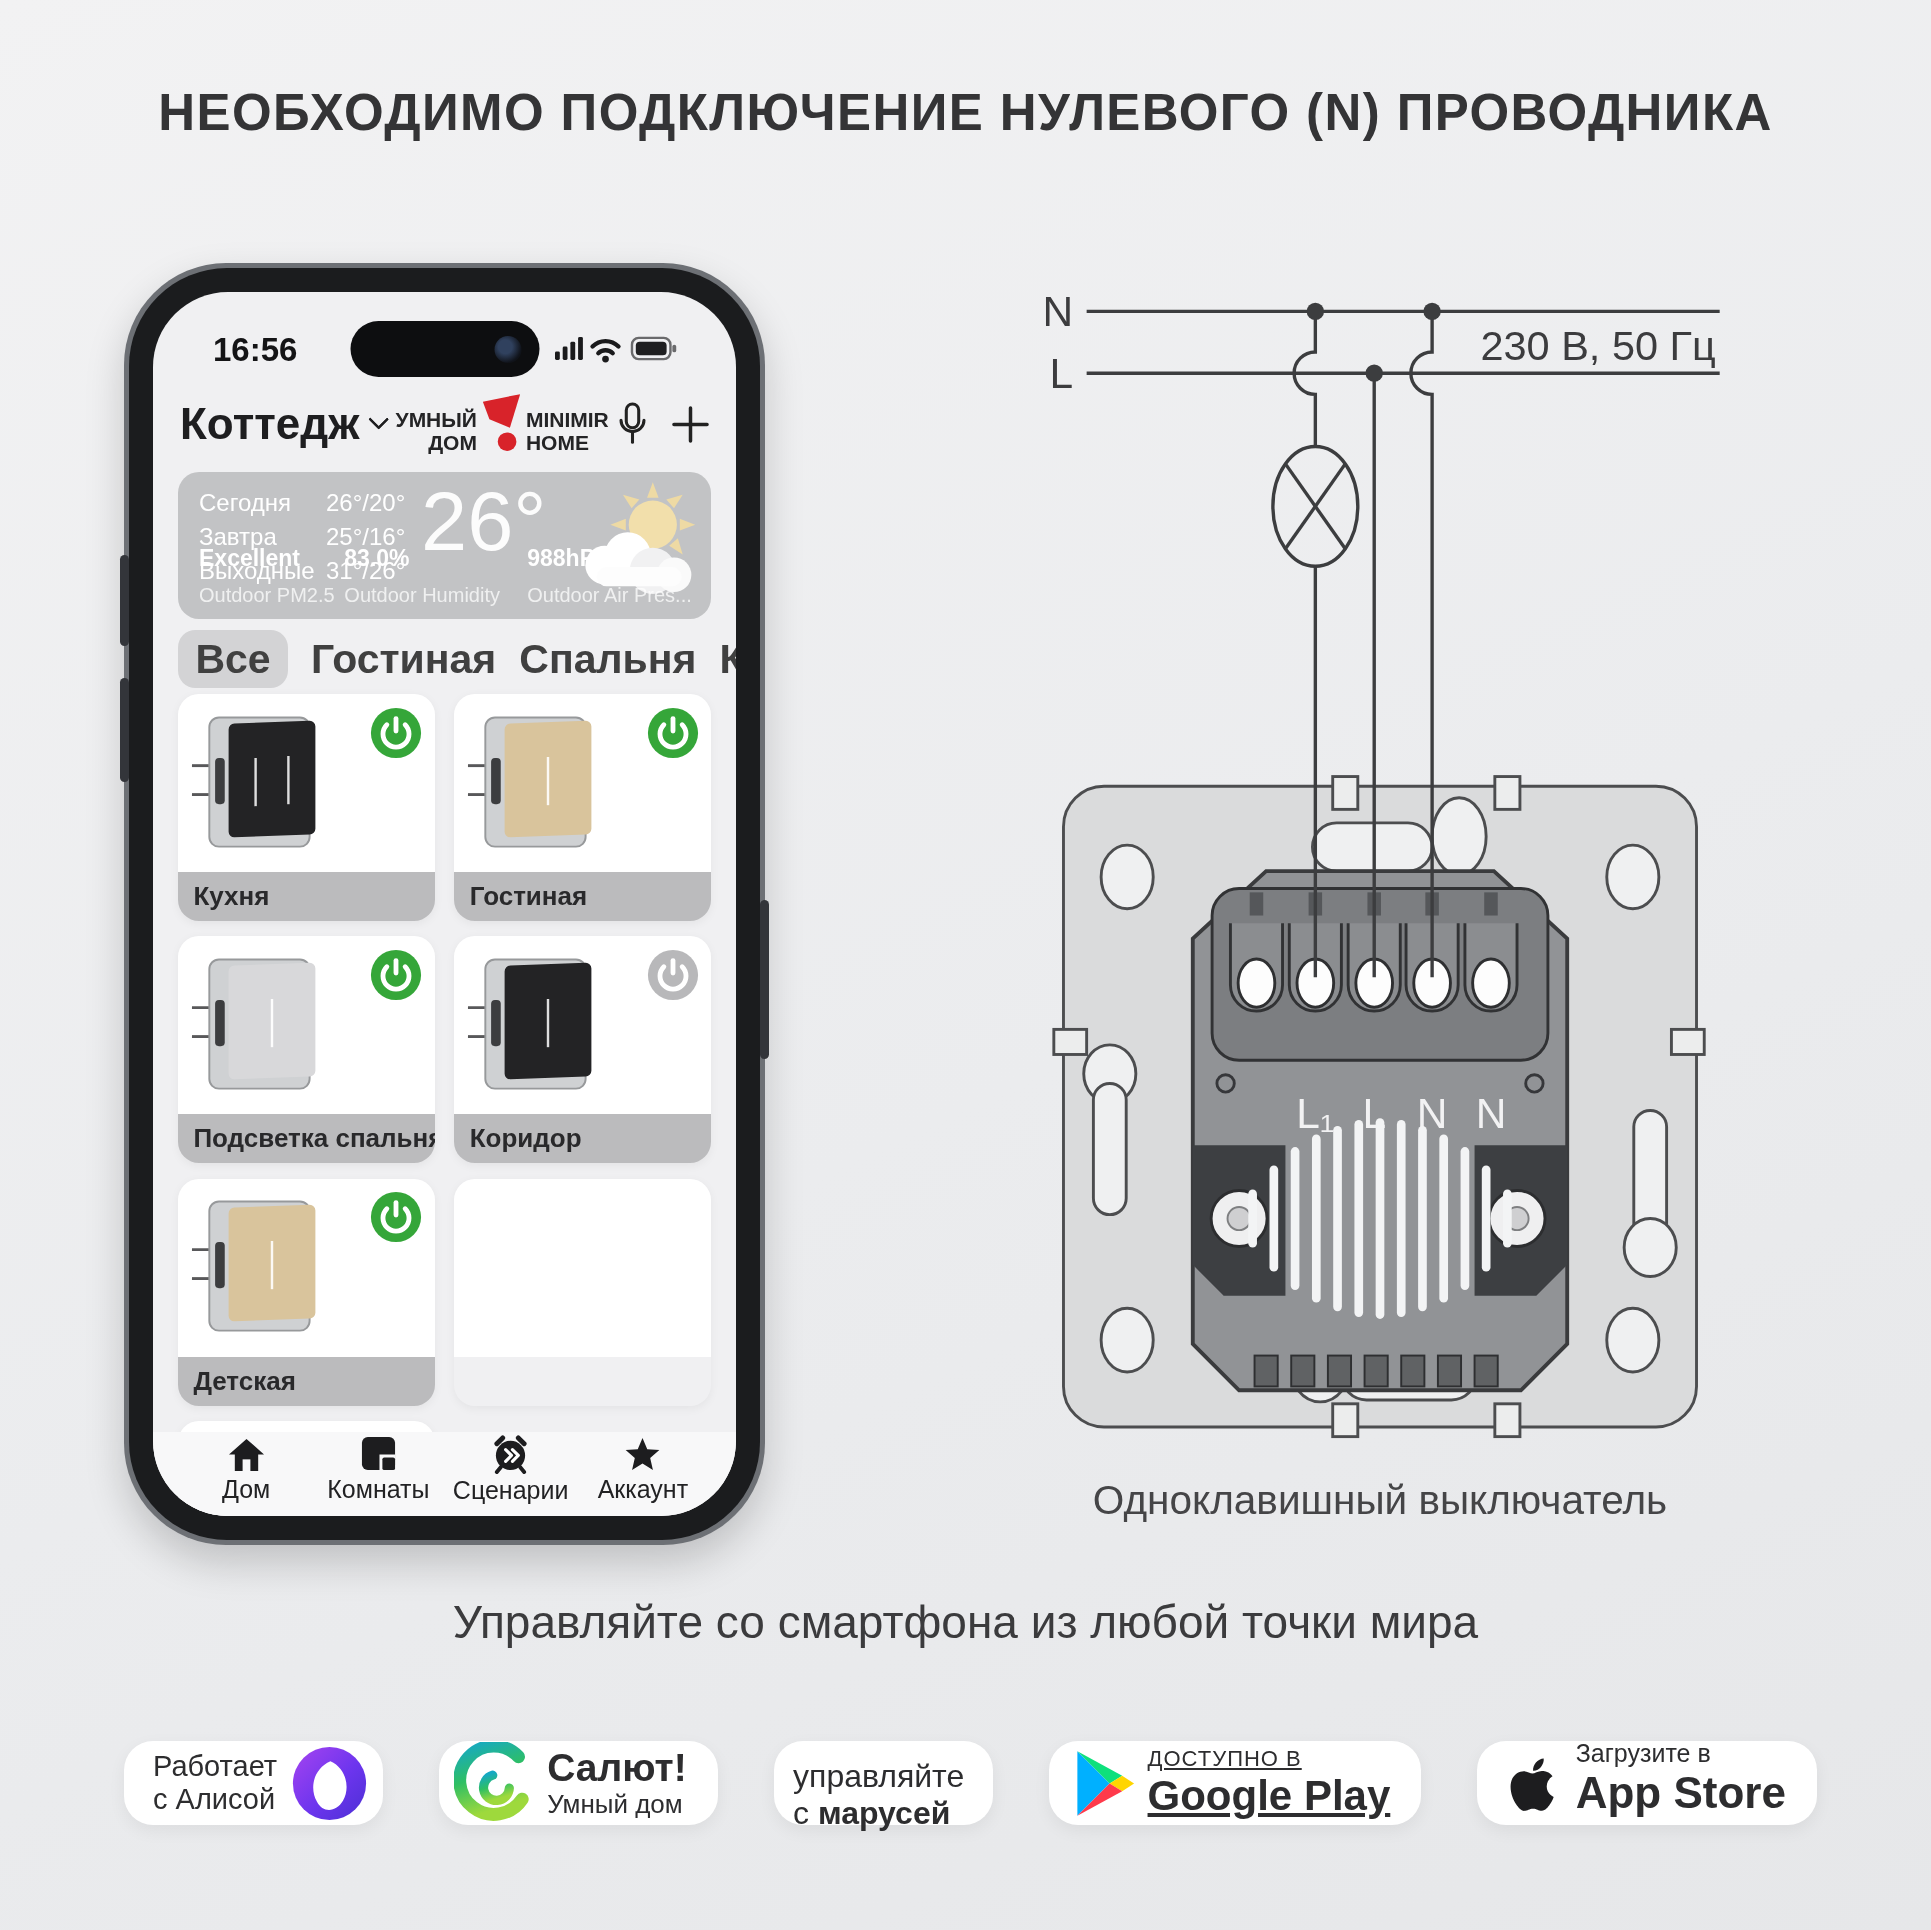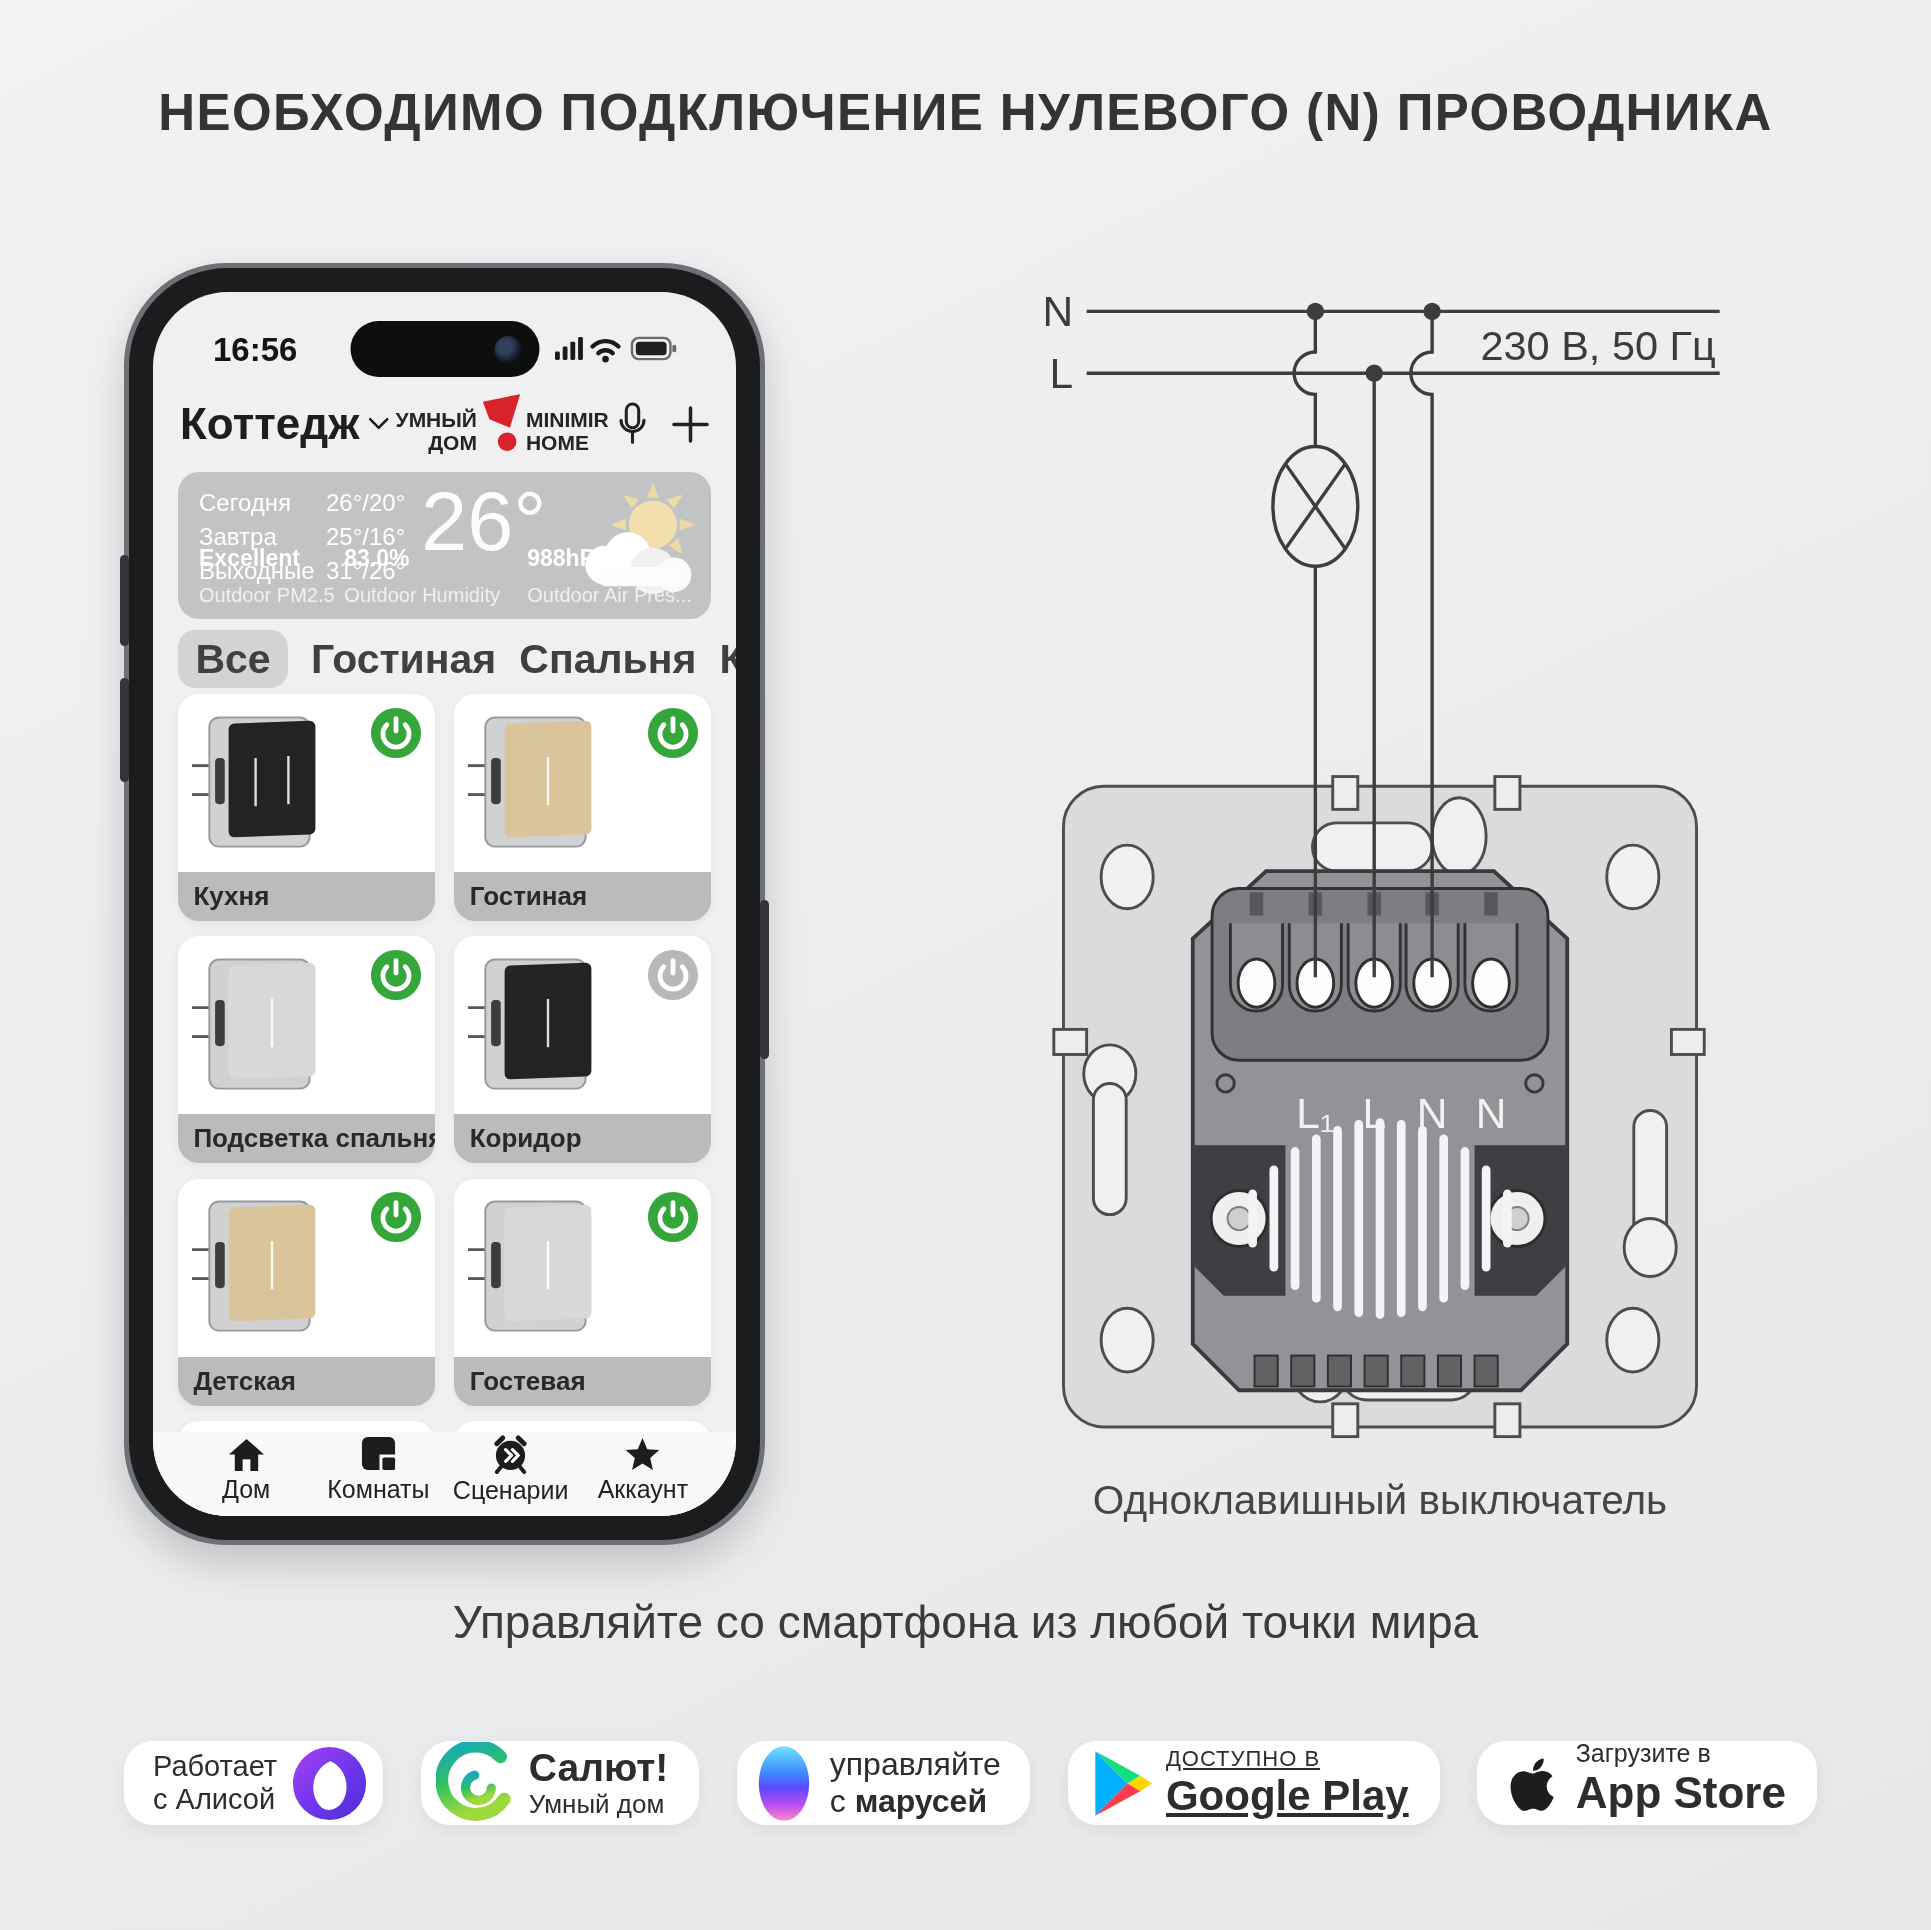--- a/index.html
+++ b/index.html
@@ -86,21 +86,21 @@
   .badges { position:absolute; left:124px; right:114px; top:1728px; height:110px;
     display:flex; justify-content:space-between; align-items:center; }
   .badge { background:#fff; border-radius:29px; height:84px; display:flex; align-items:center;
     box-shadow:0 5.8px 17.4px rgba(0,0,0,.06); color:#2d2d2f; }
   .badge .txt { line-height:1.15; }
   .b-alice { padding:0 15.4px 0 29px; gap:13.5px; }
   .b-alice .txt { font-size:29px; }
   .b-salut { padding:0 31px 0 15.4px; gap:9.7px; }
   .b-salut .l1 { font-size:39px; font-weight:700; }
   .b-salut .l2 { font-size:26px; }
-  .b-marusya { padding:0 29px 0 19.3px; gap:17.4px; }
+  .b-marusya { padding:0 29px 0 19.3px; gap:17.4px;flex-direction:column; }
   .b-marusya .l1 { font-size:32px; }
   .b-marusya .l2 { font-size:32px; }
   .b-marusya .bold { font-weight:700; }
   .b-gplay { padding:0 31px 0 19.3px; gap:9px;text-decoration:underline; }
   .b-gplay .l1 { font-size:22px; letter-spacing:1px; }
   .b-gplay .l2 { font-size:42px; font-weight:600; }
   .b-appstore { padding:0 31px 8px 23px; gap:15.4px; }
   .b-appstore .l1 { font-size:25px; }
   .b-appstore .l2 { font-size:44px; font-weight:600; }
 </style>
@@ -325,38 +325,20 @@
             </svg>
             <svg class="power" width="54" height="54" viewBox="0 0 56 56">
               <circle cx="28" cy="28" r="26" fill="#35a639"></circle>
               <path d="M28 13 V26" stroke="#fff" stroke-width="5" stroke-linecap="round"></path>
               <path d="M18.5 19.5 a13.5 13.5 0 1 0 19 0" stroke="#fff" stroke-width="5" fill="none" stroke-linecap="round"></path>
             </svg>
           </div>
           <div class="cfoot">Детская</div>
         </div>
 
-        <div class="card">
-          <div class="cimg">
-            <svg class="dev-svg" width="145" height="162" viewBox="0 0 150 168">
-              <line x1="6" y1="66" x2="26" y2="66" stroke="#58585a" stroke-width="3"></line>
-              <line x1="6" y1="96" x2="26" y2="96" stroke="#58585a" stroke-width="3"></line>
-              <rect x="24" y="16" width="104" height="134" rx="10" fill="#cfd1d3" stroke="#97999b" stroke-width="2"></rect>
-              <rect x="30" y="58" width="10" height="48" rx="4" fill="#3c3d3f"></rect>
-              <rect x="44" y="24" width="90" height="118" rx="6" transform="skewY(-2)" fill="#d8d8da"></rect>
-              <line x1="89" y1="57" x2="89" y2="107" stroke="rgba(255,255,255,.95)" stroke-width="2.5"></line>
-            </svg>
-            <svg class="power" width="54" height="54" viewBox="0 0 56 56">
-              <circle cx="28" cy="28" r="26" fill="#35a639"></circle>
-              <path d="M28 13 V26" stroke="#fff" stroke-width="5" stroke-linecap="round"></path>
-              <path d="M18.5 19.5 a13.5 13.5 0 1 0 19 0" stroke="#fff" stroke-width="5" fill="none" stroke-linecap="round"></path>
-            </svg>
-          </div>
-          <div class="cfoot">Гостевая</div>
-        </div>
 
         <div class="card">
             <div class="cimg"></div>
           </div>
         <div class="card">
             <div class="cimg"></div>
           </div>
       </div>
 
       <div class="navbar">

